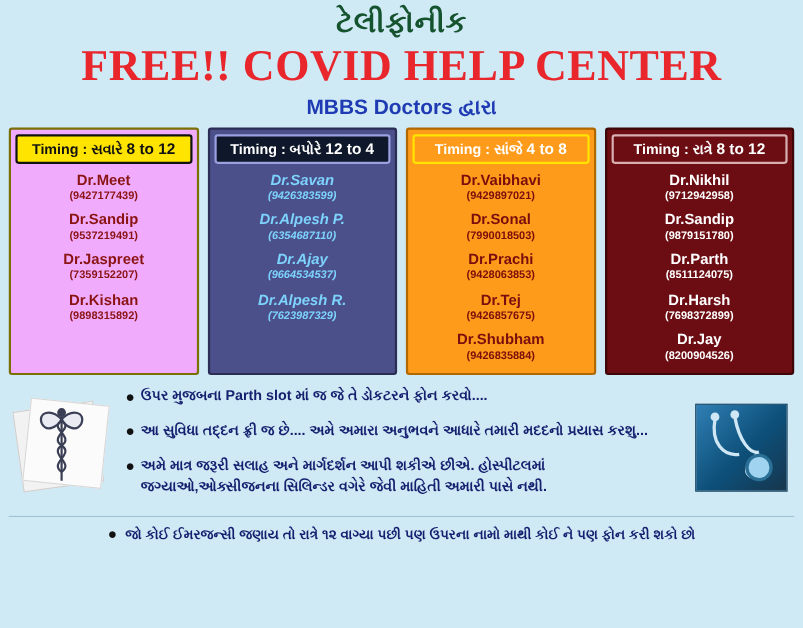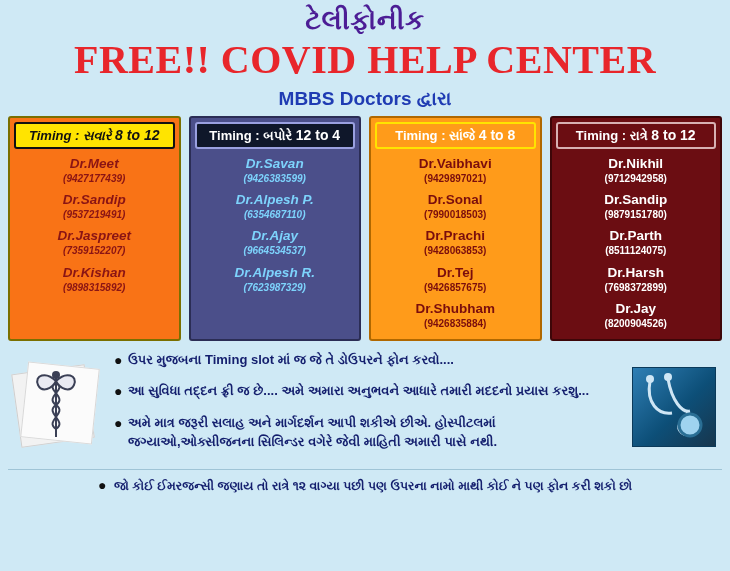--- a/index.html
+++ b/index.html
@@ -16,21 +16,21 @@
   }
   
   .header{
     text-align:center;
     padding-top:6px;
   }
   .hdr-top{
     font-family:"Liberation Serif", serif;
     font-size:27px;
     font-weight:bold;
-    color:#4c1d95;
+    color:#14532d;
     letter-spacing:0.5px;
     line-height:1.1;
   }
   .hdr-main{
     font-family:"Liberation Serif", serif;
     font-size:40px;
     font-weight:bold;
     color:#e8262b;
     line-height:1.1;
     margin-top:2px;
@@ -75,21 +75,21 @@
   .doc{
     text-align:center;
     font-size:13.5px;
     font-weight:bold;
     line-height:1.25;
     margin:7px 0 0 0;
   }
   .doc .phone{display:block;font-size:10px;}
 
   
-  .card-1{background:#f97316;border-color:#7a6f00;font-style:italic;}
+  .card-1{background:#f0abfc;border-color:#7a6f00;}
   .card-1 .timing{background:#ffe400;color:#111;border-color:#111;}
   .card-1 .doc{color:#8a1414;}
 
   .card-2{background:#4b4f8a;border-color:#2b2d55;}
   .card-2 .timing{background:#0f172a;color:#ffffff;border-color:#9aa0e0;}
   .card-2 .doc{color:#7dd3fc;font-style:italic;}
 
   .card-3{background:#ff9b1a;border-color:#b06800;}
   .card-3 .timing{background:#ff9b1a;color:#ffffff;border-color:#ffe400;}
   .card-3 .doc{color:#7a0d0d;}
@@ -290,21 +290,21 @@
             <path d="M46 18 C56 8 68 12 64 22 C60 30 50 26 46 18Z" fill="#e9eaf2"></path>
           </g>
           <circle cx="46" cy="12" r="4" fill="#3a3f55"></circle>
         </svg>
       </div>
     </div>
 
     <div class="notes">
       <div class="note">
         <span class="bullet">●</span>
-        <span>ઉપર મુજબના Timing slot માં જ જે તે ડોઉપરને ફોન કરવો....</span>
+        <span>ઉપર મુજબના Parth slot માં જ જે તે ડોકટરને ફોન કરવો....</span>
       </div>
       <div class="note">
         <span class="bullet">●</span>
         <span>આ સુવિધા તદ્દન ફ્રી જ છે.... અમે અમારા અનુભવને આધારે તમારી મદદનો પ્રયાસ કરશુ...</span>
       </div>
       <div class="note">
         <span class="bullet">●</span>
         <span>અમે માત્ર જરૂરી સલાહ અને માર્ગદર્શન આપી શકીએ છીએ. હોસ્પીટલમાં જગ્યાઓ,ઓક્સીજનના સિલિન્ડર વગેરે જેવી માહિતી અમારી પાસે નથી.</span>
       </div>
     </div>

